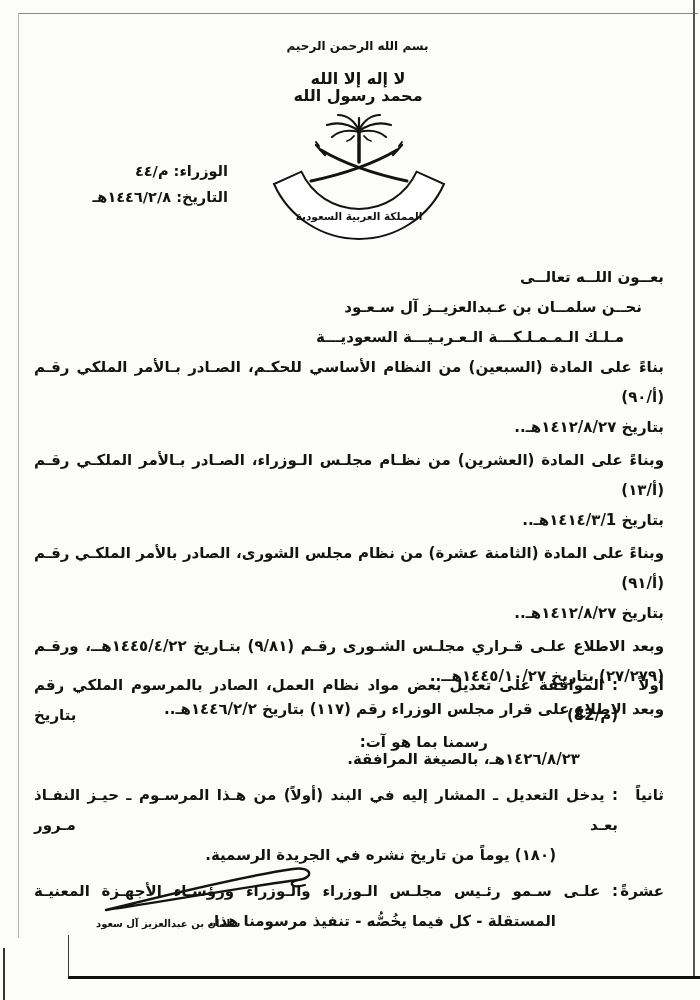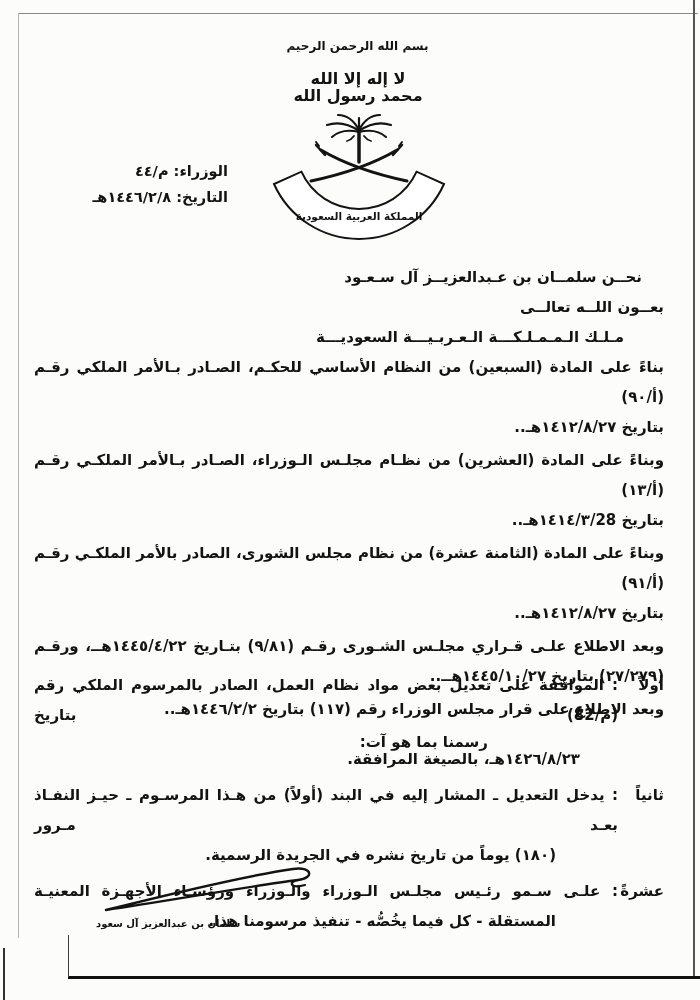--- a/index.html
+++ b/index.html
@@ -87,31 +87,31 @@
       <span class="lbl">الوزراء:</span>
       <span>م/٤٤</span>
     </div>
     <div>
       <span class="lbl">التاريخ:</span>
       <span>١٤٤٦/٢/٨هـ</span>
     </div>
   </div>
 
   <div class="sec sec-intro">
+    <div class="l">بعــون اللــه تعالــى</div>
     <div class="l ind22">نحــن سلمــان بن عـبدالعزيــز آل سـعـود</div>
-    <div class="l">بعــون اللــه تعالــى</div>
     <div class="l ind40">مـلـك الـمـمـلـكـــة الـعـربـيـــة السعوديـــة</div>
 
     <div class="clause">
       <div class="l jl">بناءً على المادة (السبعين) من النظام الأساسي للحكـم، الصـادر بـالأمر الملكي رقـم (أ/٩٠)</div>
       <div class="l">بتاريخ ١٤١٢/٨/٢٧هـ..</div>
     </div>
     <div class="clause">
       <div class="l jl">وبناءً على المادة (العشرين) من نظـام مجلـس الـوزراء، الصـادر بـالأمر الملكـي رقـم (أ/١٣)</div>
-      <div class="l">بتاريخ ١٤١٤/٣/28هـ..</div>
+      <div class="l">بتاريخ ١٤١٤/٣/1هـ..</div>
     </div>
     <div class="clause">
       <div class="l jl">وبناءً على المادة (الثامنة عشرة) من نظام مجلس الشورى، الصادر بالأمر الملكـي رقـم (أ/٩١)</div>
       <div class="l">بتاريخ ١٤١٢/٨/٢٧هـ..</div>
     </div>
     <div class="clause">
       <div class="l jl">وبعد الاطلاع علـى قـراري مجلـس الشـورى رقـم (٩/٨١) بتـاريخ ١٤٤٥/٤/٢٢هــ، ورقـم</div>
       <div class="l">(٢٧/٢٧٩) بتاريخ ١٤٤٥/١٠/٢٧هــ..</div>
     </div>
     <div class="clause">

